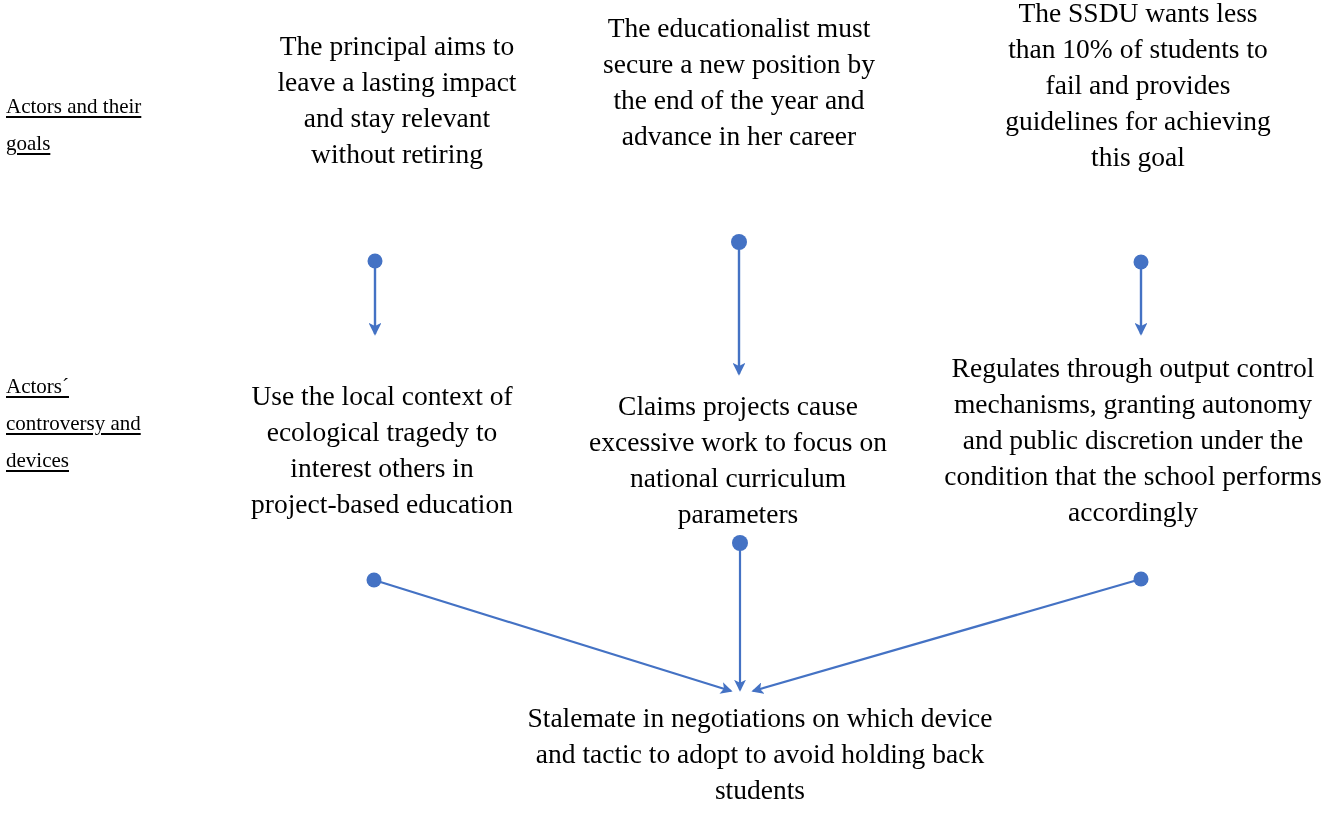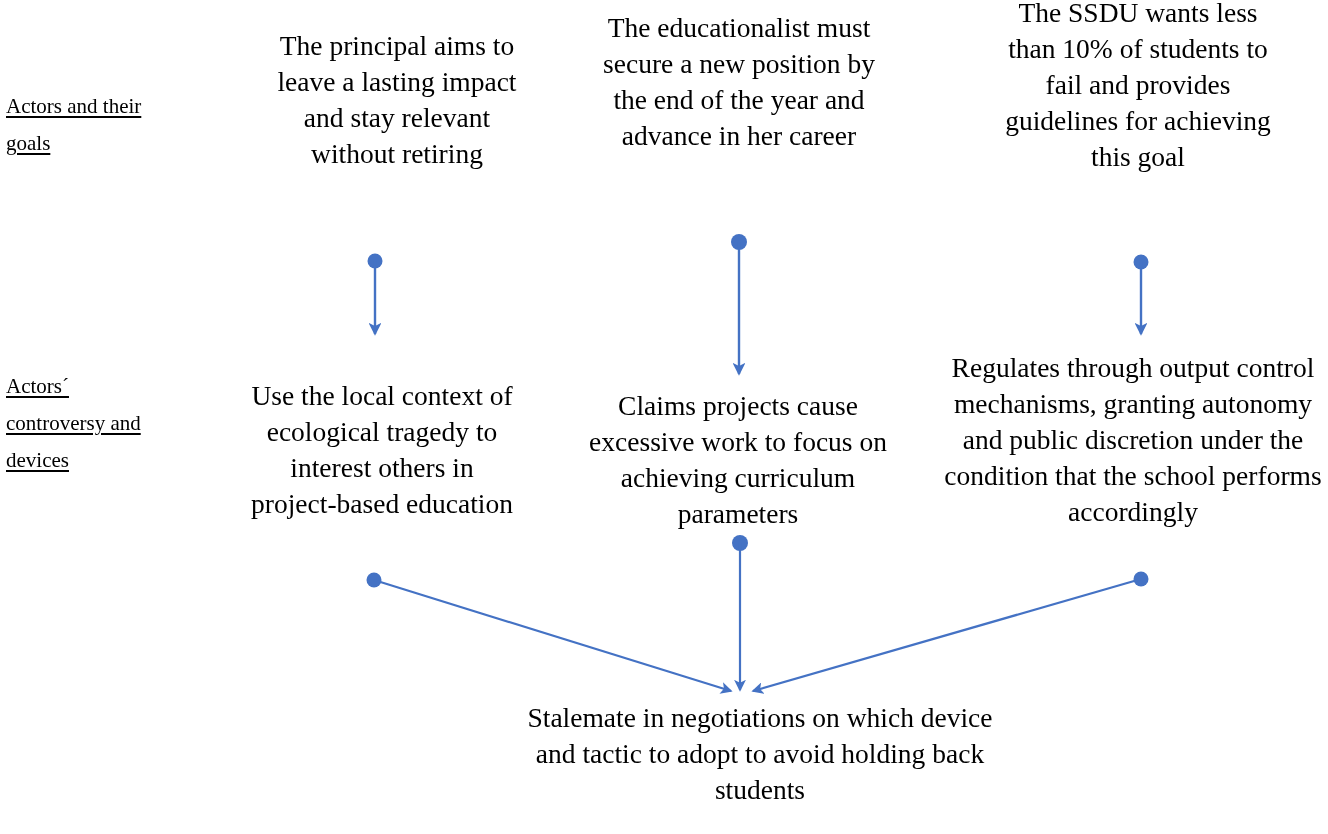--- a/index.html
+++ b/index.html
@@ -108,19 +108,19 @@
 
 
   <div class="node-text" id="node-principal">The principal aims to leave a lasting impact and stay relevant without retiring</div>
 
   <div class="node-text" id="node-educationalist">The educationalist must secure a new position by the end of the year and advance in her career</div>
 
   <div class="node-text" id="node-ssdu">The SSDU  wants less than 10% of students to fail and provides guidelines for achieving this goal</div>
 
   <div class="node-text" id="node-local-context">Use the local context of ecological tragedy to interest others in project-based education</div>
 
-  <div class="node-text" id="node-claims">Claims projects cause excessive work to focus on achieving curriculum parameters</div>
+  <div class="node-text" id="node-claims">Claims projects cause excessive work to focus on national curriculum parameters</div>
 
   <div class="node-text" id="node-regulates">Regulates through output control mechanisms, granting autonomy and public discretion under the condition that the school performs accordingly</div>
 
   <div class="node-text" id="node-stalemate">Stalemate in negotiations on which device and tactic to adopt to avoid holding back students</div>
 
 </div>
 
 </body></html>

